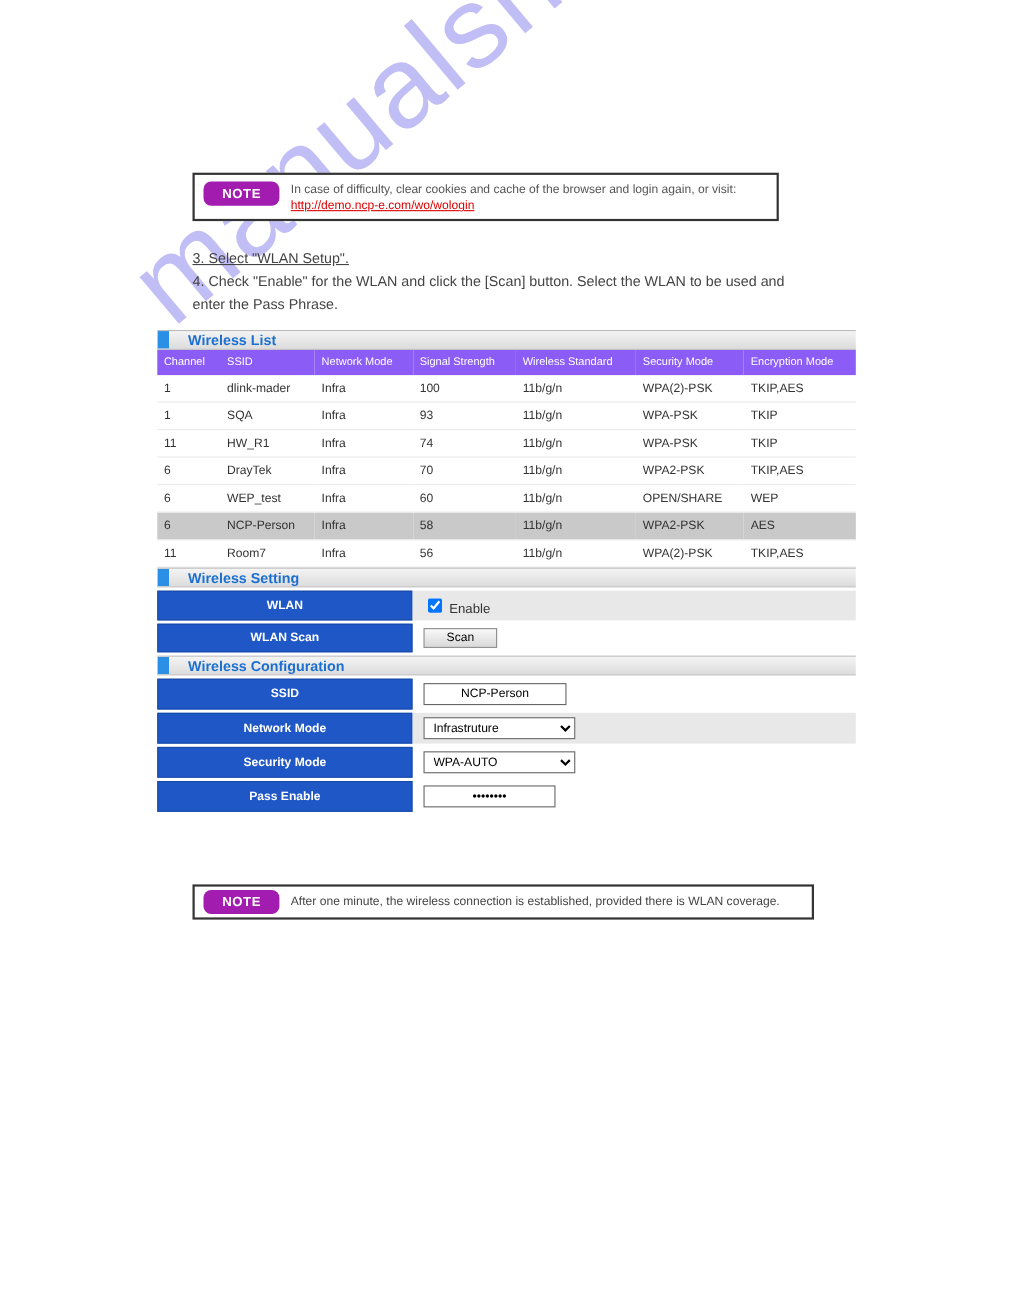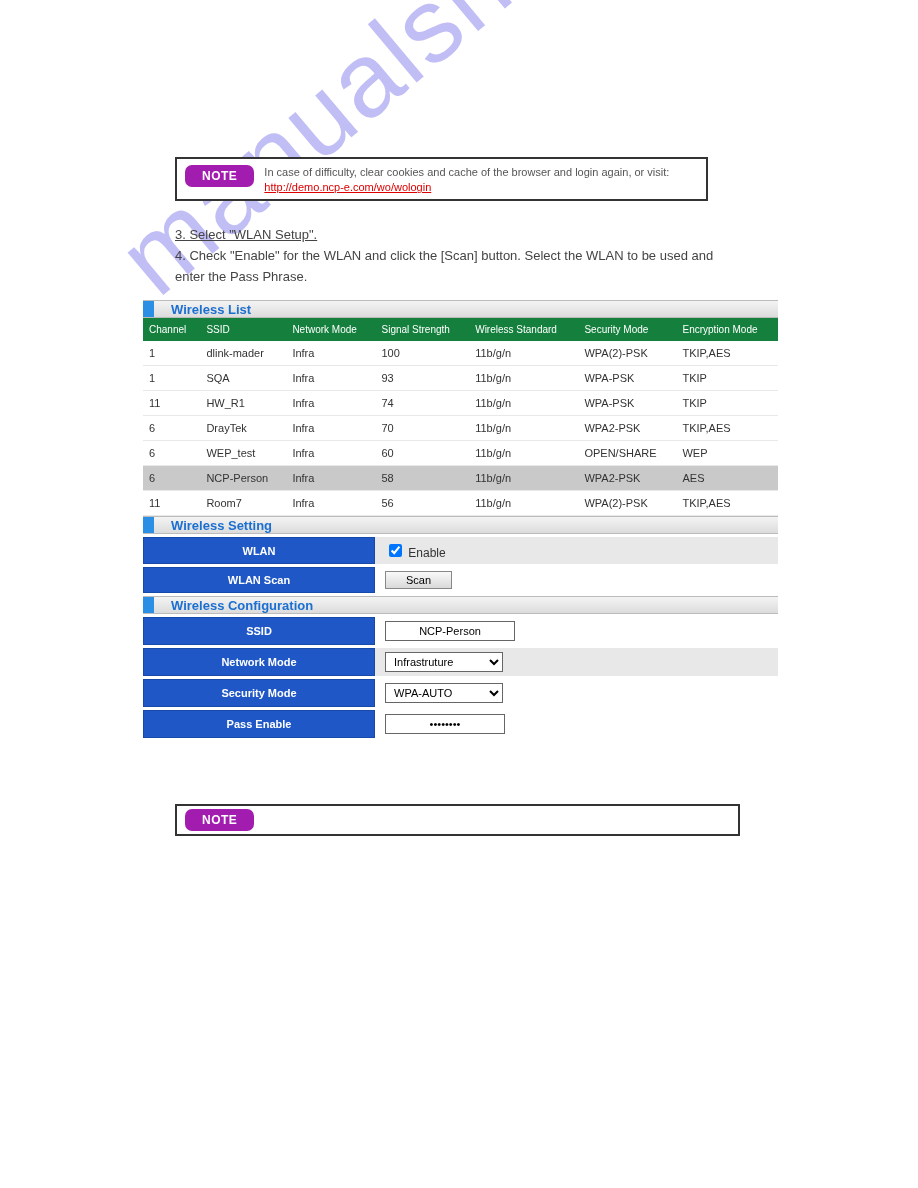--- a/index.html
+++ b/index.html
@@ -40,33 +40,33 @@
   }
   .section-header .chev {
     position: absolute; left: 0; top: 0; width: 22px; height: 100%;
     background: linear-gradient(90deg,#2b8fe6 0%,#2b8fe6 50%, transparent 50%);
     clip-path: polygon(0 0, 70% 0, 100% 50%, 70% 100%, 0 100%);
   }
   .section-header .chev::before{content:''}
   .section-header .title { color: #1b6fd1; font-weight: bold; font-size: 13px; }
 
   .tbl { width: 100%; border-collapse: collapse; }
-  .colhdr { background: #15803d; color: #fff; font-size: 10px; border-radius: 10px; }
+  .colhdr { background: #8b5cf6; color: #fff; font-size: 10px; border-radius: 10px; }
   .colhdr th { text-align: left; padding: 6px 6px; font-weight: normal; }
   .wrow td { padding: 6px 6px; border-bottom: 1px solid #e9e9e9; font-size: 11px; color: #333; }
   .wrow.sel td { background: #c9c9c9; }
 
   .form-tbl { width: 100%; border-collapse: separate; border-spacing: 0 3px; }
   .form-row td.lab {
     width: 232px; background: #1f57c6; color: #fff; font-weight: bold; font-size: 11px; text-align: center; padding: 5px 4px; border: 1px solid #174aa8;
   }
   .form-row td.val { padding: 4px 10px; background: #e8e8e8; margin-left: 44px; }
   .form-row.nogray td.val { background: transparent; }
   .fld-input { border: 1px solid #666; padding: 3px 6px; font-size: 11px; width: 130px; text-align: center; background: #fff; }
-  .fld-select { border: 1px solid #666; padding: 2px 4px; font-size: 11px; width: 118px; background: #fff; }
+  .fld-select { border: 1px solid #666; padding: 2px 4px; font-size: 11px; width: 138px; background: #fff; }
   .btn { border: 1px solid #888; background: linear-gradient(#f9f9f9,#d9d9d9); padding: 2px 20px; font-size: 11px; }
 
   .note-box-2 { position: absolute; left: 175px; top: 804px; width: 565px; height: 32px; border: 2px solid #333; padding: 4px 8px; background: #fff; display: flex; gap: 10px; align-items: center; }
   .note-body-2 { font-size: 11px; color: #444; }
 
   
   .wm {
     position: absolute; left: 50%; top: 50%; transform: translate(-50%,-50%) rotate(-40deg);
     font-size: 105px; font-weight: 500; color: rgba(108,100,230,0.42);
     letter-spacing: 2px; pointer-events: none; white-space: nowrap;
@@ -235,15 +235,16 @@
         <td class="val">
           <input class="fld-input" style="width: 120px;" value="••••••••">
         </td>
       </tr>
     </tbody>
       </table>
   </div>
 
   <div class="note-box-2">
     <span class="note-badge">NOTE</span>
+    <span class="note-body-2">After one minute, the wireless connection is established, provided there is WLAN coverage.</span>
   </div>
 
 </div>
 
 </body></html>

